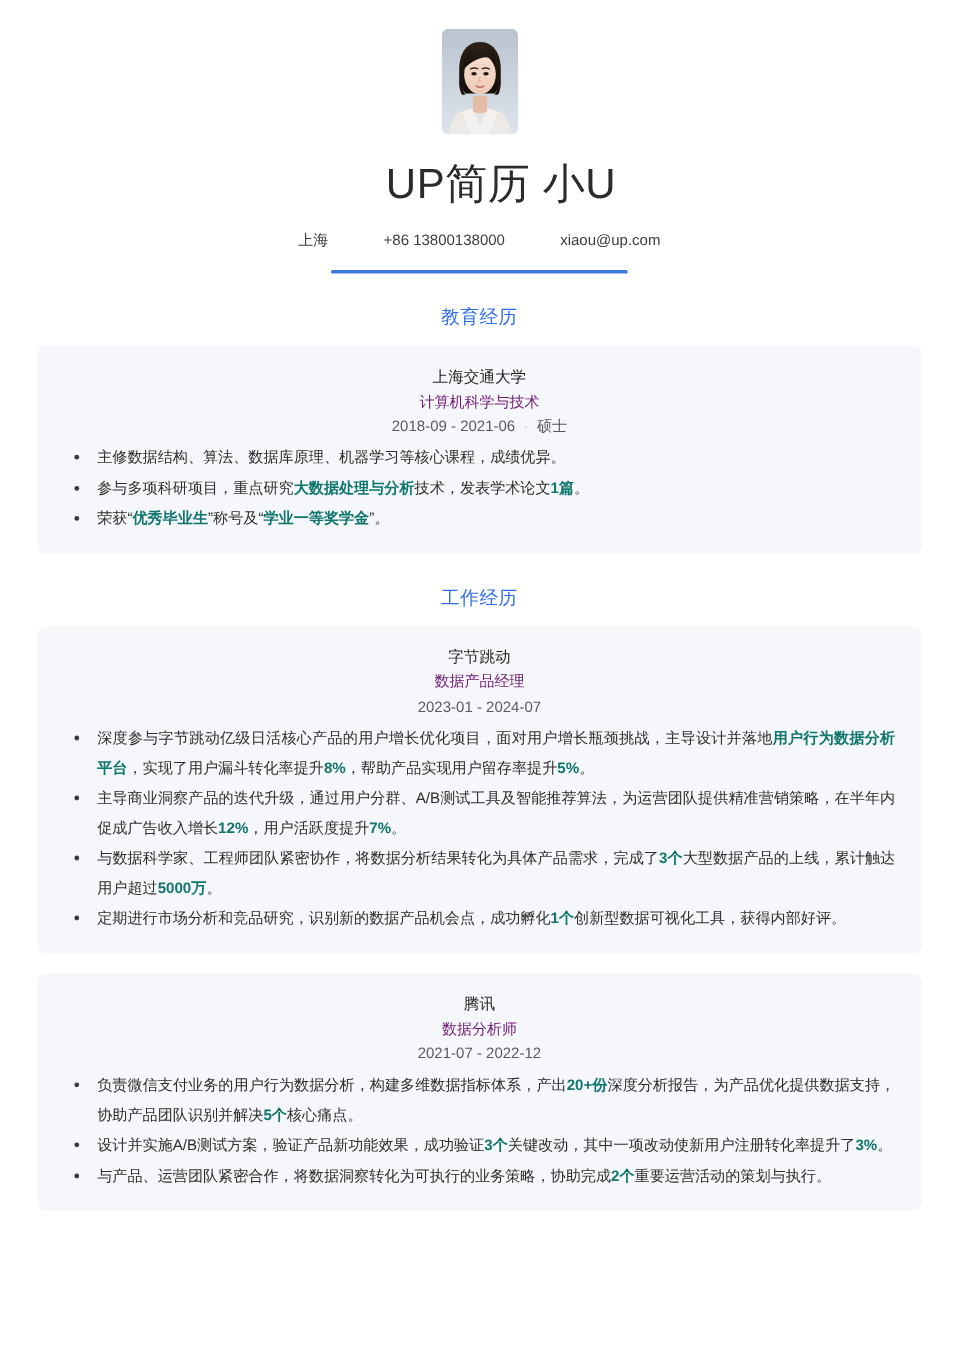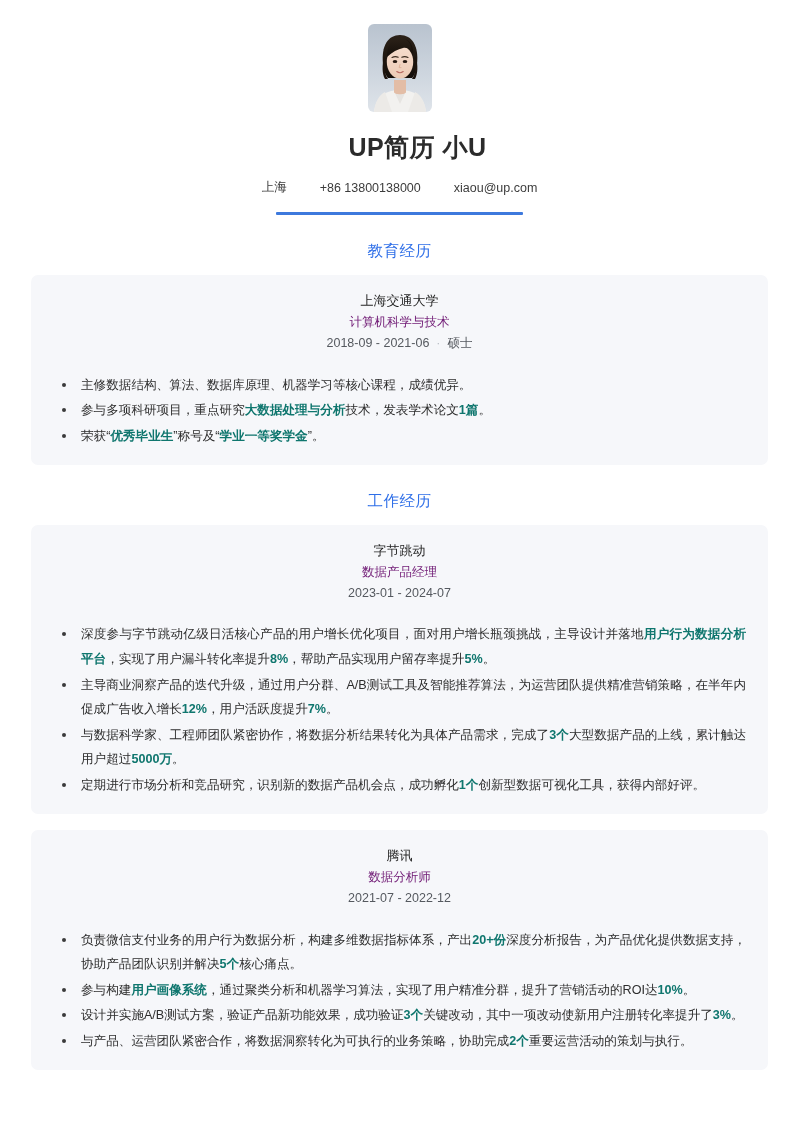--- a/index.html
+++ b/index.html
@@ -35,34 +35,34 @@
     margin: 0 auto;
     border-radius: 6px;
     overflow: hidden;
     display: block;
   }
 
   .avatar svg { display: block; }
 
   .person-name {
     margin-top: 20px;
-    font-size: 25px;
-    font-weight: 700;
+    font-size: 35px;
+    font-weight: 400;
     color: #2b2b2b;
     letter-spacing: 0.5px;
     line-height: 1.25;
     padding-left: 36px;
   }
 
   .contact-row {
     margin-top: 16px;
     display: flex;
     justify-content: center;
     align-items: center;
-    gap: 33px;
+    gap: 46px;
     font-size: 12.5px;
     color: #3c3c3c;
   }
 
   .divider {
     width: 247px;
     height: 3px;
     background: #3d79dd;
     margin: 16px auto 0 auto;
     border-radius: 1px;
@@ -111,21 +111,21 @@
   }
 
   .entry-meta .sep {
     color: #b9bdc4;
     padding: 0 7px;
   }
 
   
   .bullets {
     list-style: none;
-    margin-top: 18px;
+    margin-top: 2px;
   }
 
   .bullets li {
     position: relative;
     padding-left: 28px;
     font-size: 12.6px;
     line-height: 1.95;
     color: #2d2d2d;
     text-align: justify;
     margin-bottom: 1px;
@@ -242,21 +242,20 @@
           </ul>
         </div>
         <div class="card">
           <div class="entry-head">
             <div class="entry-org">腾讯</div>
             <div class="entry-role">数据分析师</div>
             <div class="entry-meta"><span>2021-07 - 2022-12</span></div>
           </div>
           <ul class="bullets">
             <li><span>负责微信支付业务的用户行为数据分析，构建多维数据指标体系，产出</span><b>20+份</b><span>深度分析报告，为产品优化提供数据支持，协助产品团队识别并解决</span><b>5个</b><span>核心痛点。</span></li>
-            <li><span>参与构建</span><b>用户画像系统</b><span>，通过聚类分析和机器学习算法，实现了用户精准分群，提升了营销活动的ROI达</span><b>10%</b><span>。</span></li>
             <li><span>设计并实施A/B测试方案，验证产品新功能效果，成功验证</span><b>3个</b><span>关键改动，其中一项改动使新用户注册转化率提升了</span><b>3%</b><span>。</span></li>
             <li><span>与产品、运营团队紧密合作，将数据洞察转化为可执行的业务策略，协助完成</span><b>2个</b><span>重要运营活动的策划与执行。</span></li>
           </ul>
         </div>
       </div>
     </div>
 
 </div>
 
 </body></html>

